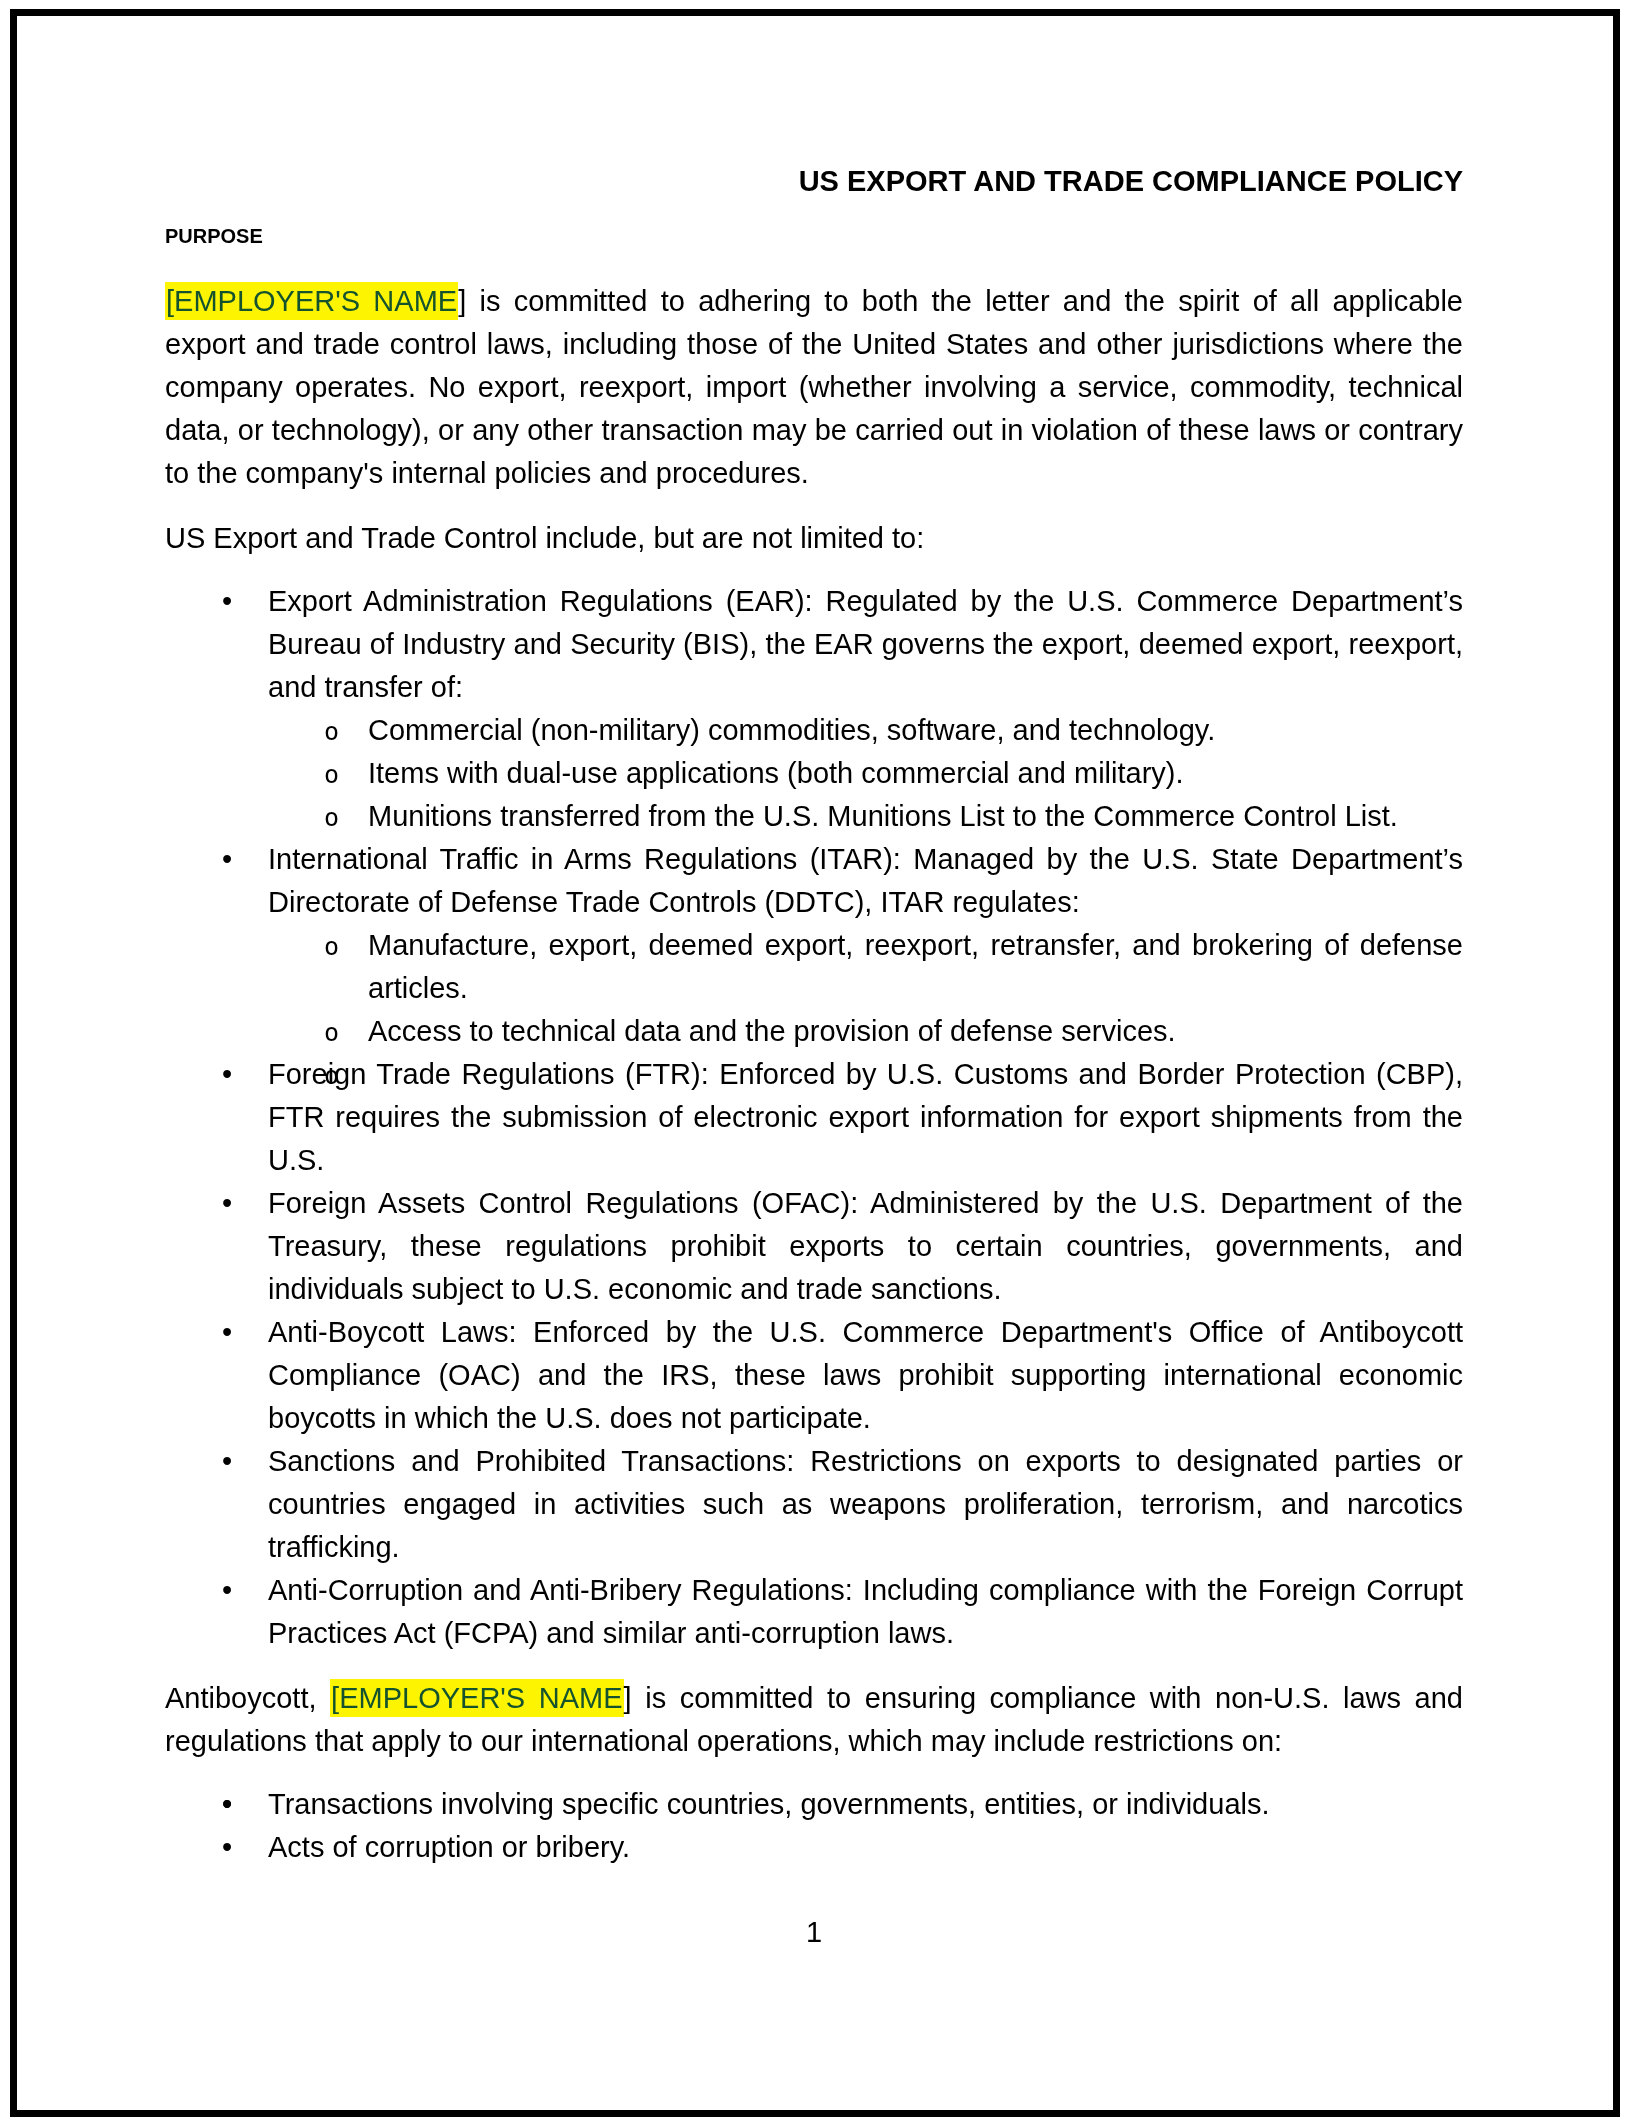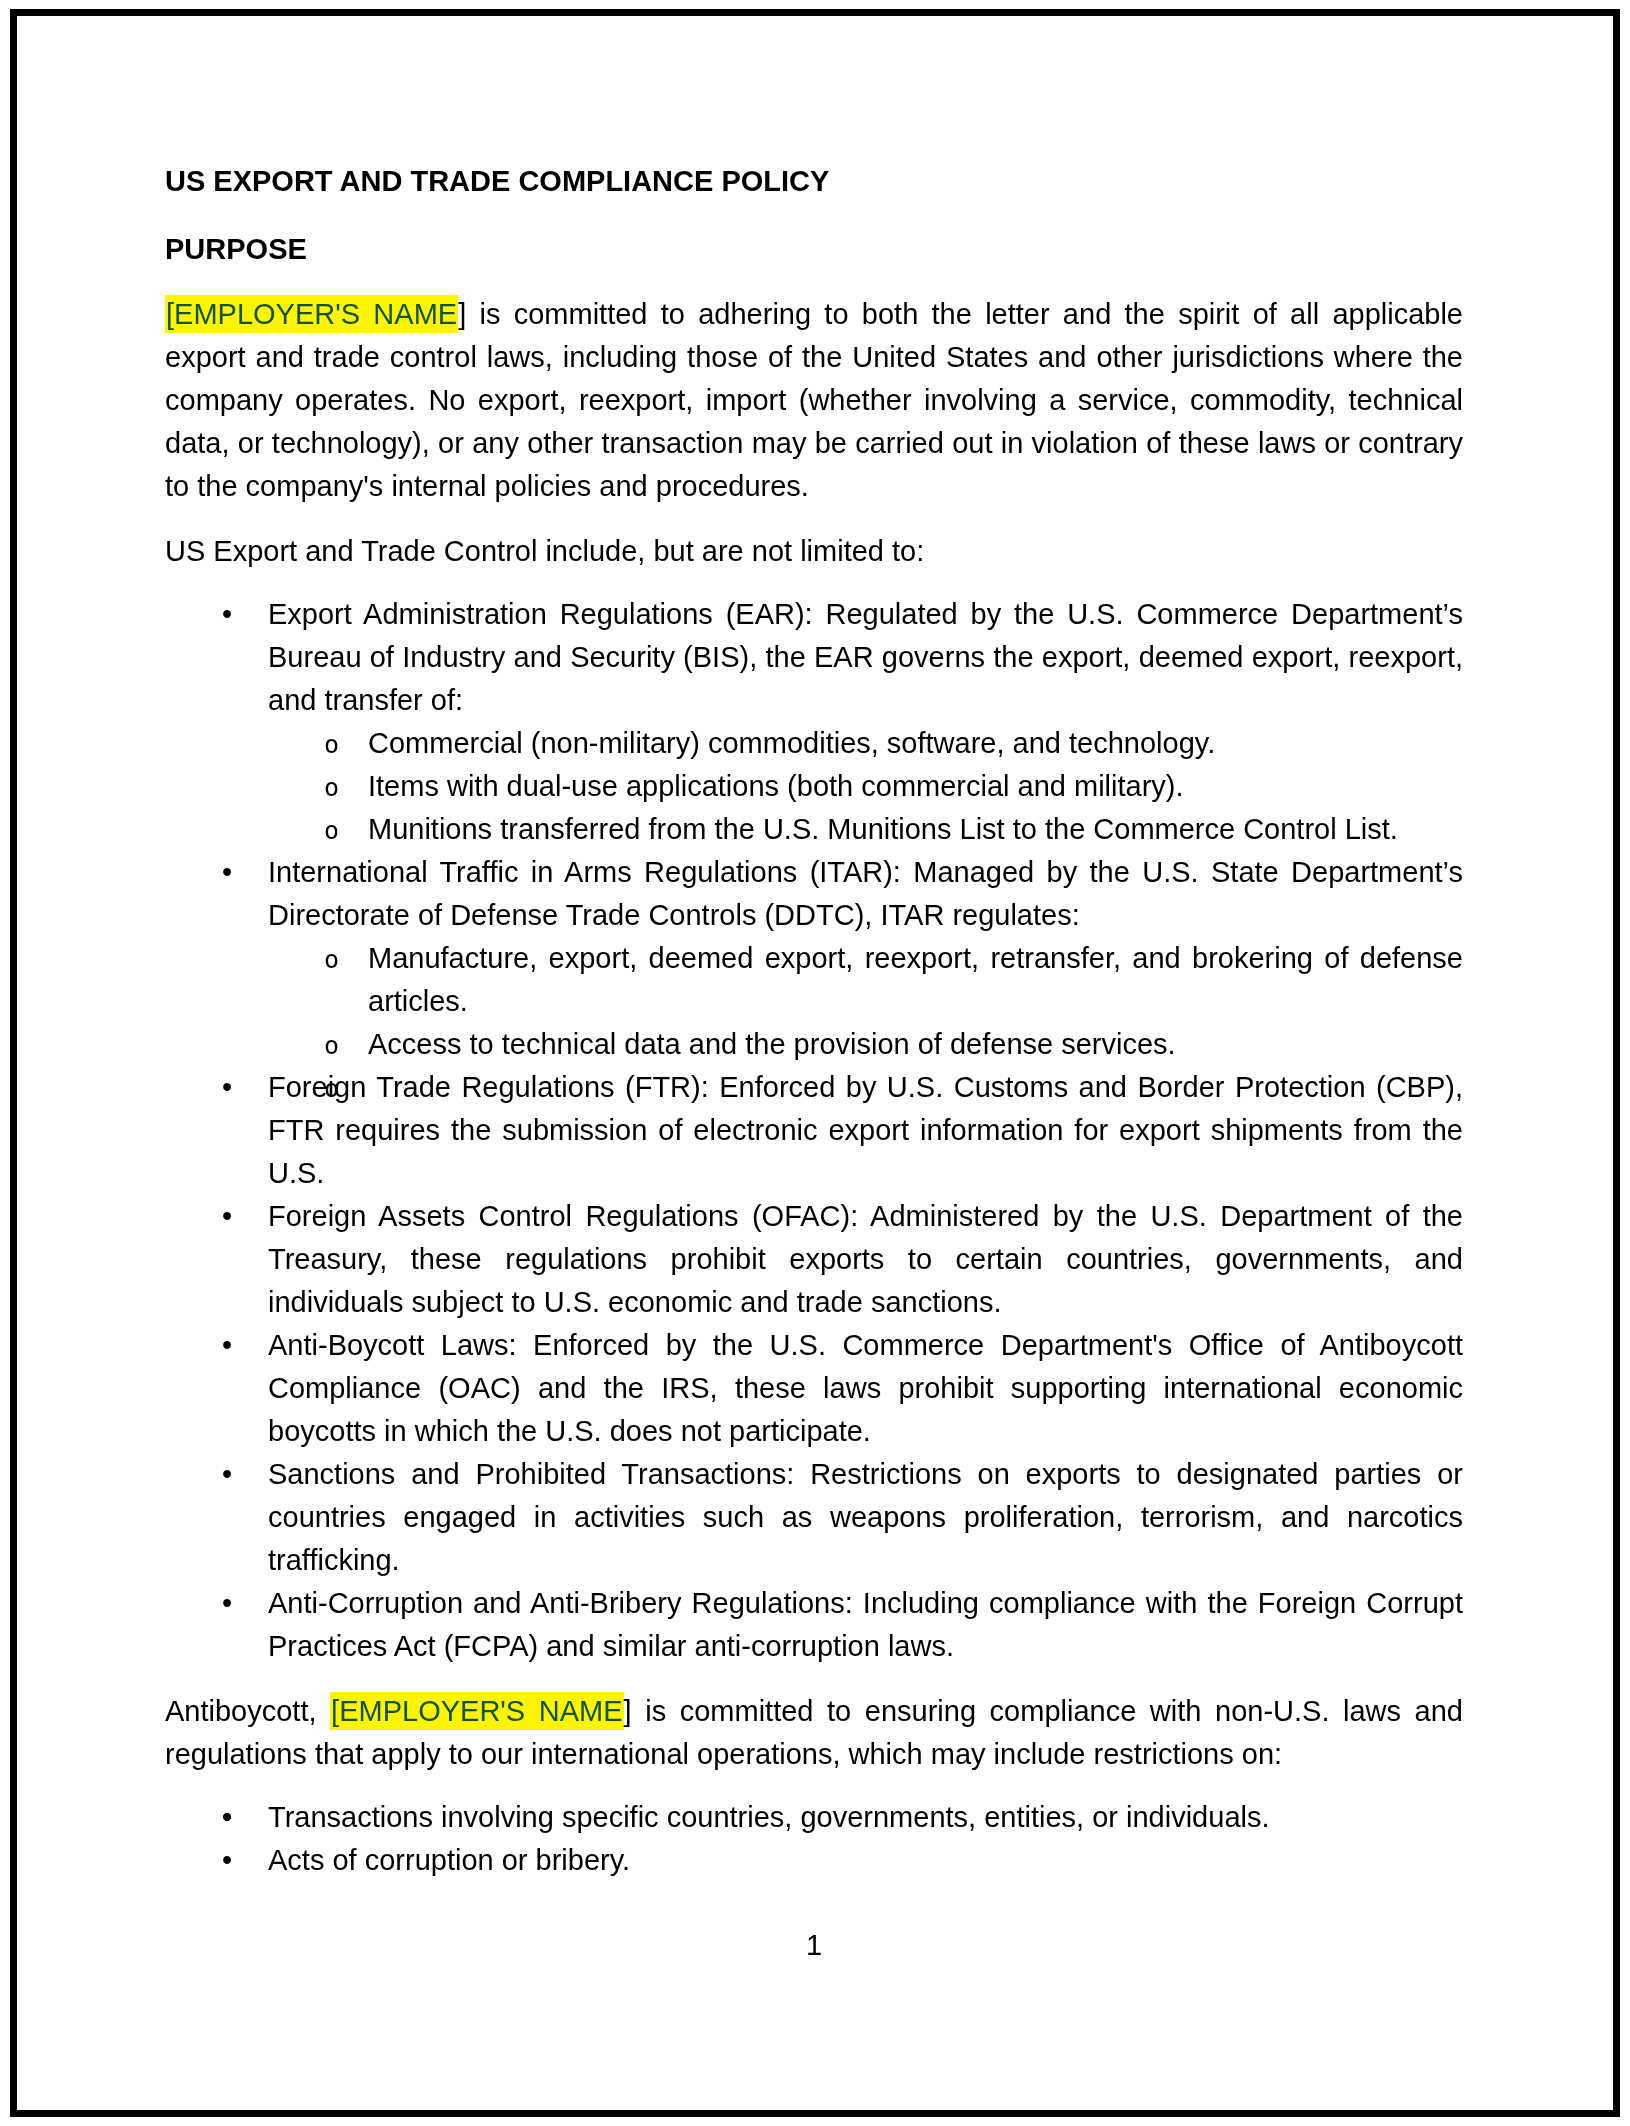--- a/index.html
+++ b/index.html
@@ -28,29 +28,29 @@
     pointer-events: none;
   }
   .content {
     position: absolute;
     left: 165px;
     top: 0;
     width: 1298px;
   }
   .doc-title {
     margin: 160px 0 0 0;
-    text-align: left;
+    text-align: right;
     font-weight: 700;
     font-size: 29px;
     line-height: 43px;
   }
   .section-heading {
-    margin: 25px 0 0 0;
+    margin: 12px 0 0 0;
     font-weight: 700;
-    font-size: 29px;
+    font-size: 20px;
     line-height: 43px;
   }
   p.par {
     margin: 22px 0 0 0;
     text-align: justify;
   }
   .list {
     margin-top: 20px;
   }
   .li1 {

